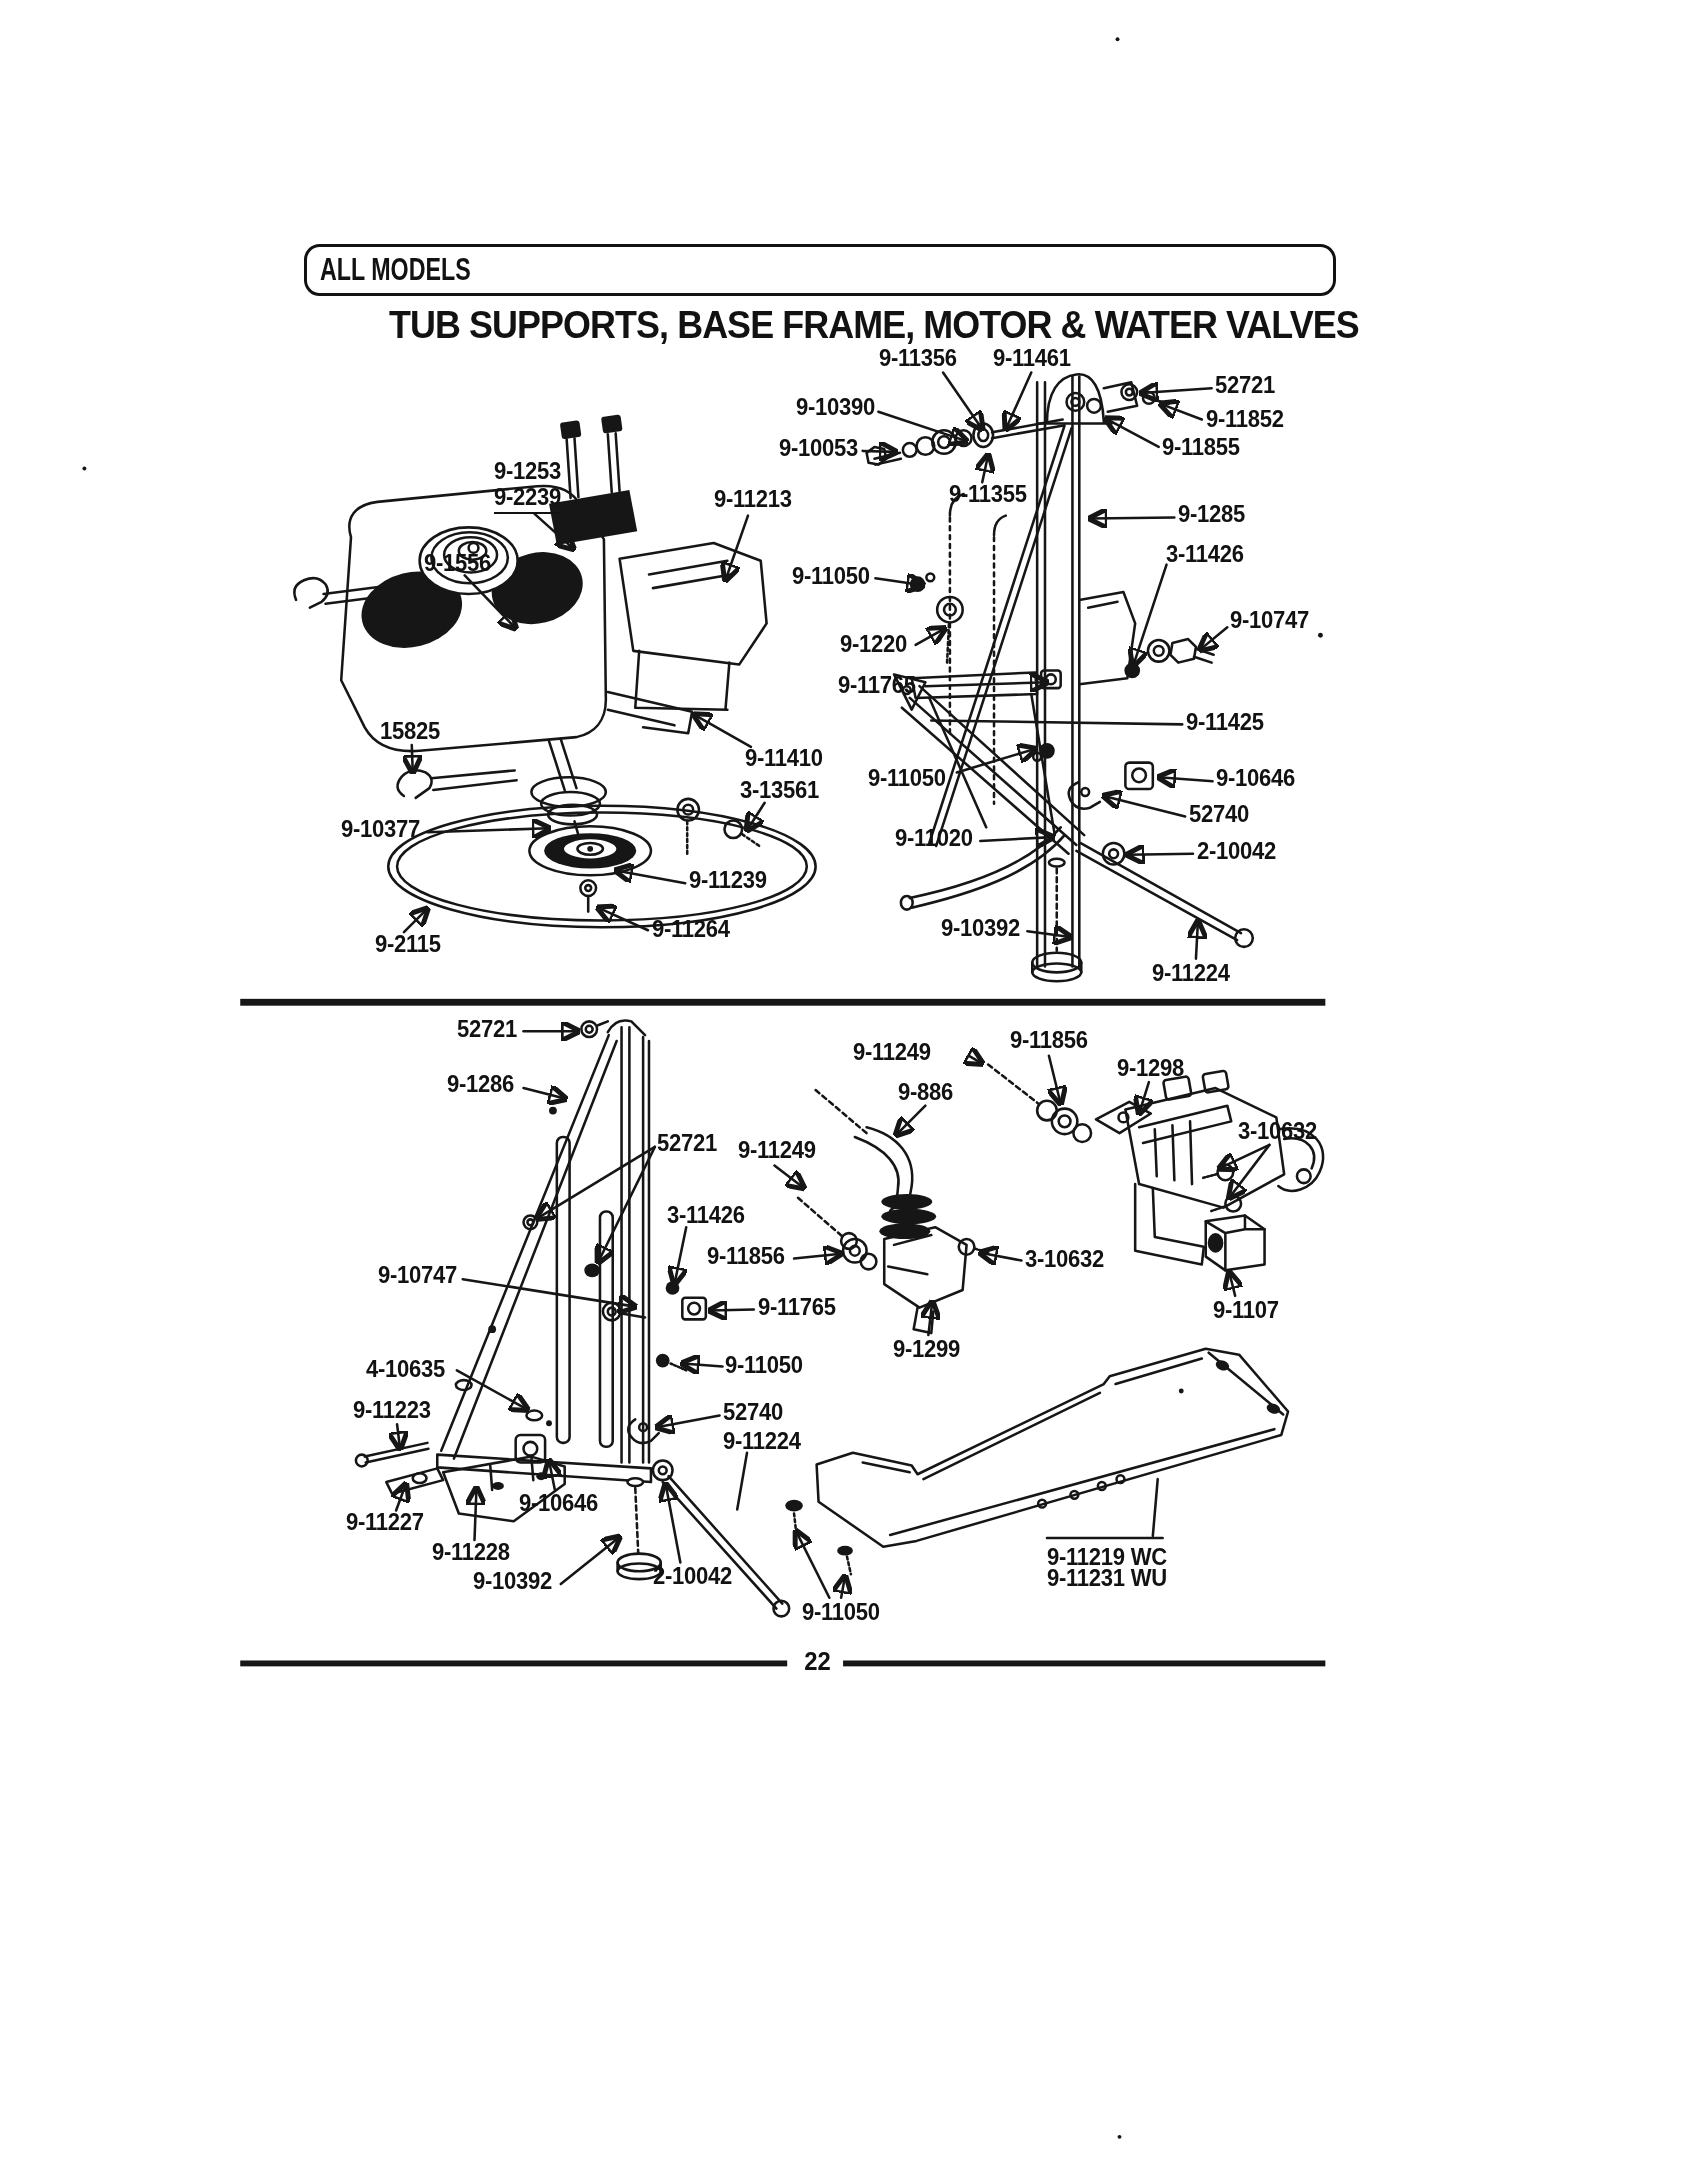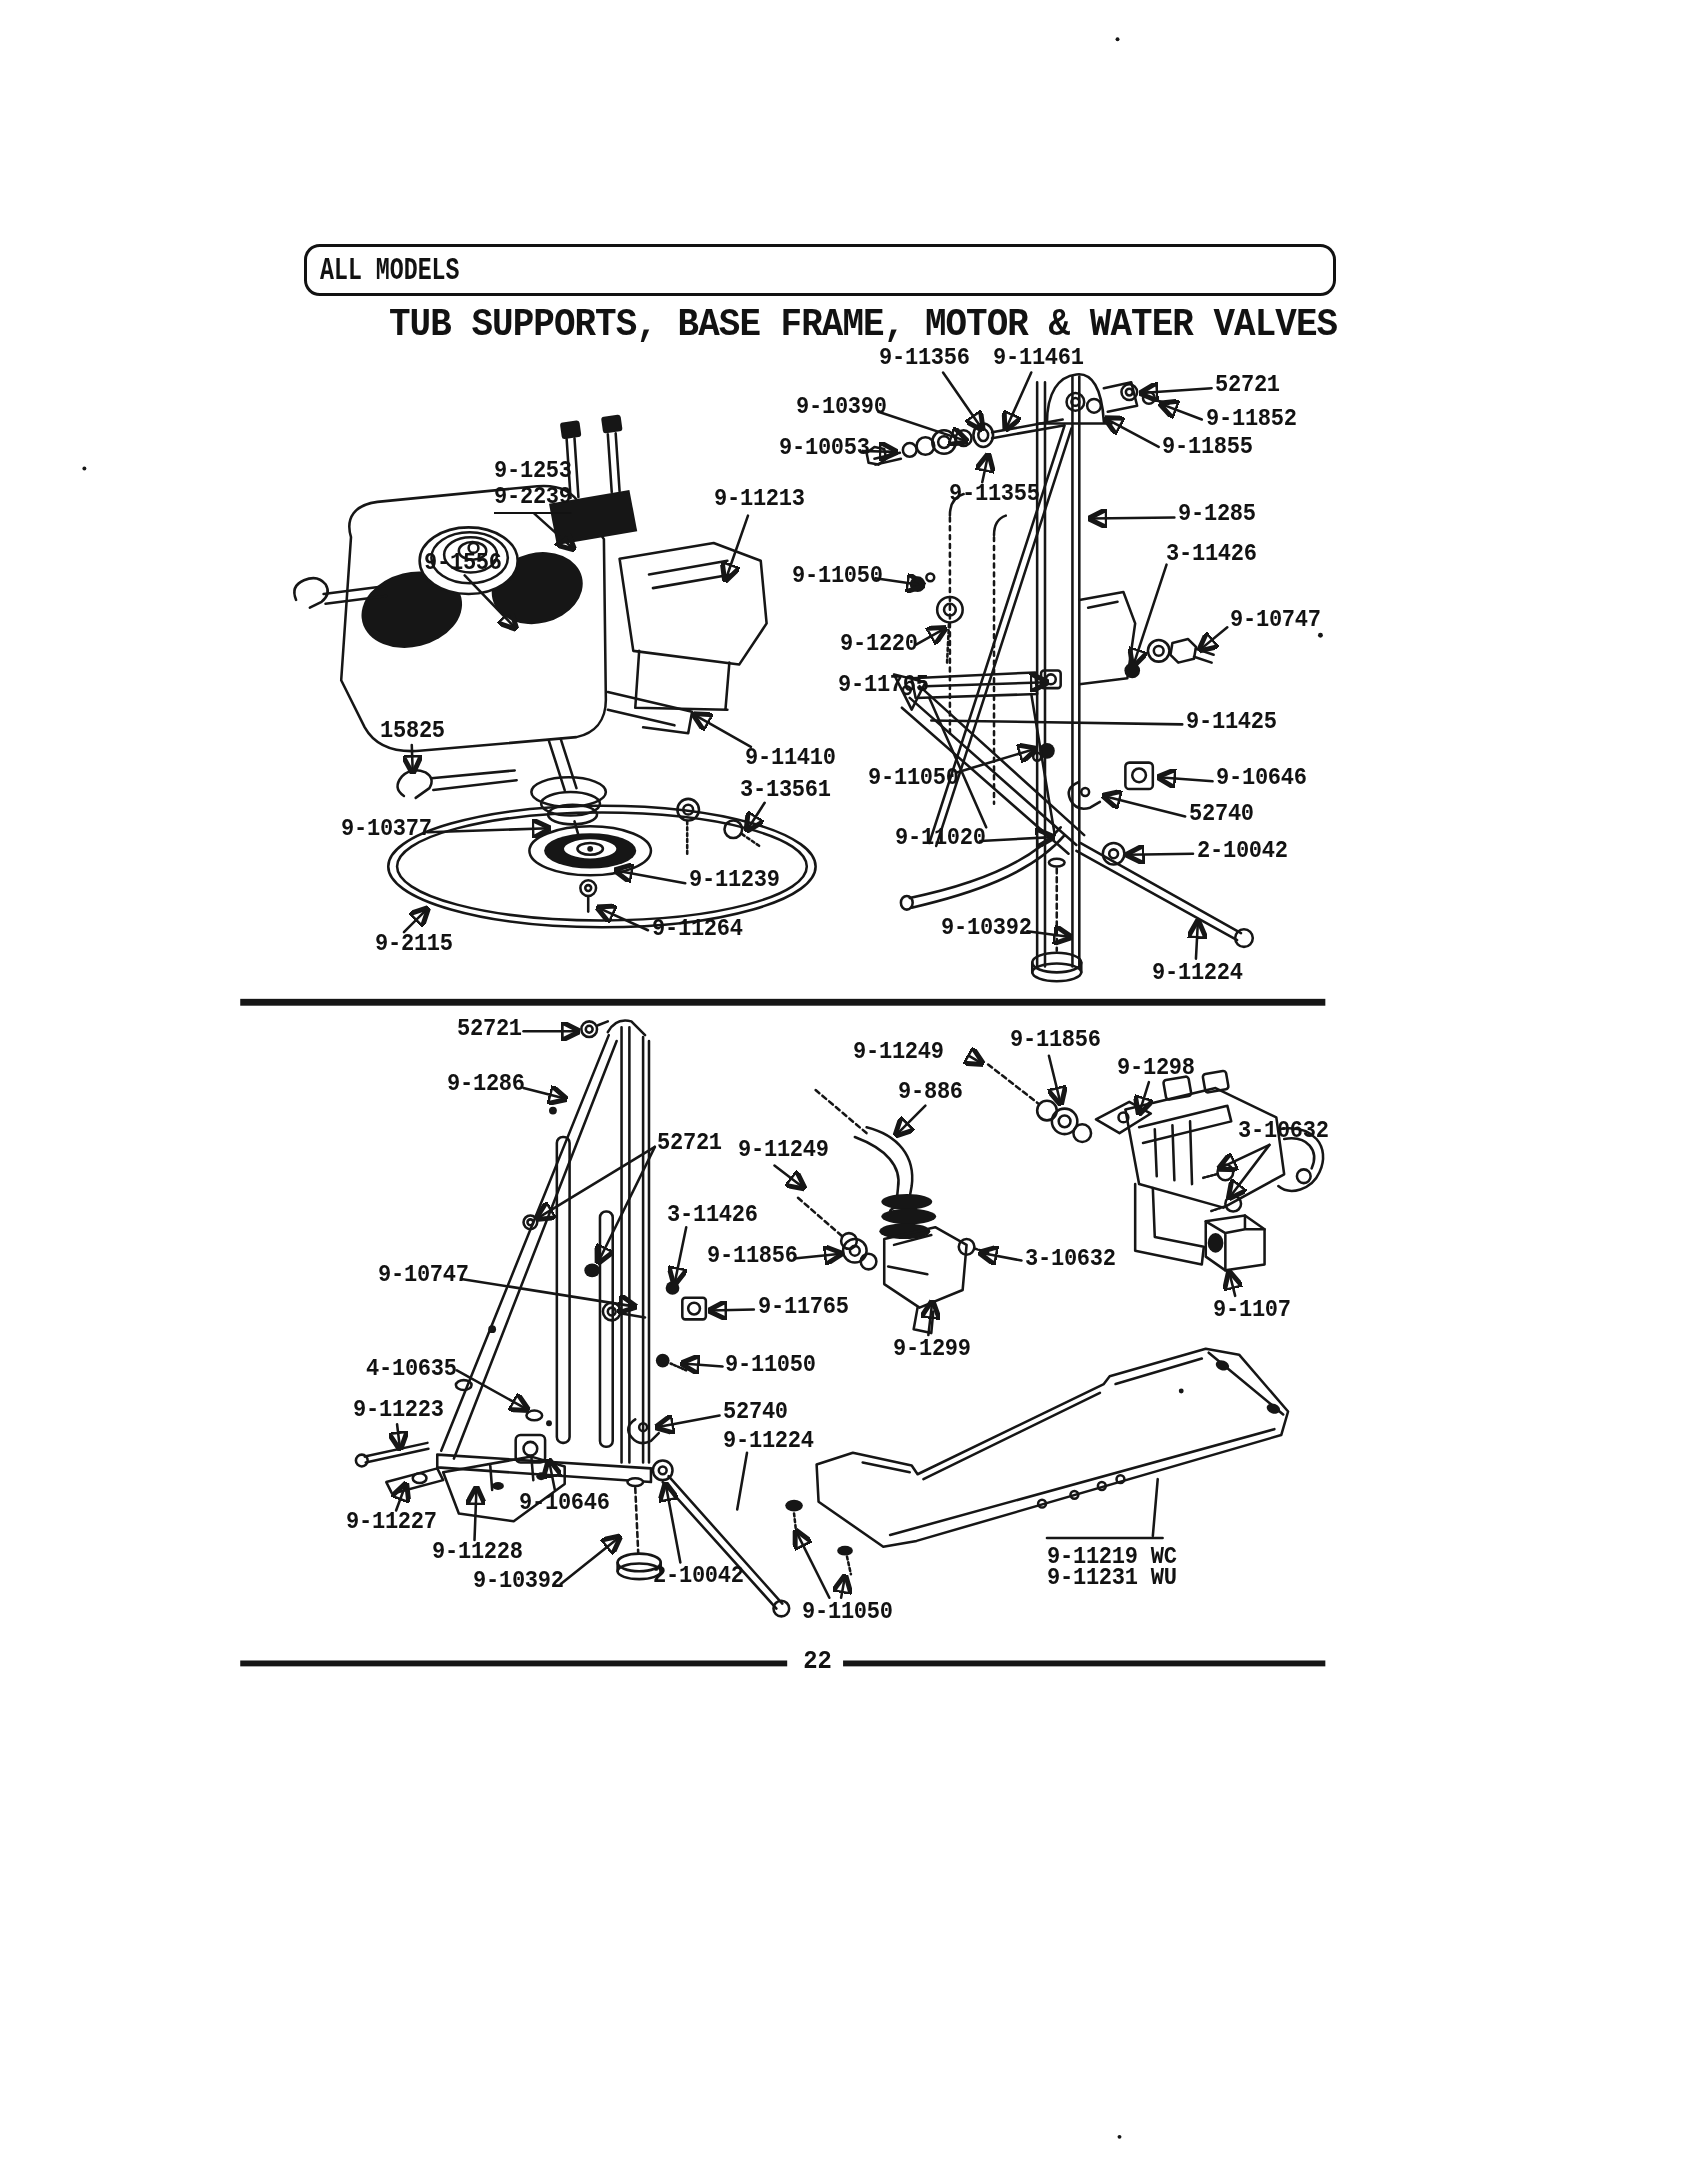--- a/index.html
+++ b/index.html
@@ -1,18 +1,18 @@
 <!DOCTYPE html>
 <html><head>
 <meta charset="utf-8">
 <style>
   html,body { margin:0; padding:0; background:#e8e8e8; }
   .page {
     position:relative; width:1693px; height:2180px; background:#ffffff;
-    font-family:Liberation Mono, monospace; color:#121212; overflow:hidden;
+    font-family:Liberation Sans, sans-serif; color:#121212; overflow:hidden;
   }
   svg.art { position:absolute; left:0; top:0; width:1693px; height:2180px; }
   .art path, .art line, .art circle, .art ellipse, .art rect, .art polygon, .art polyline {
     stroke:#161616; stroke-width:2.6; fill:none; stroke-linecap:round; stroke-linejoin:round;
   }
   .art .fb { fill:#161616; stroke:none; }
   .art .wf { fill:#ffffff; }
   .art .leader { stroke:#161616; stroke-width:2.6; }
   .models-badge {
     position:absolute; left:304px; top:244px; width:1013px; height:46px;

